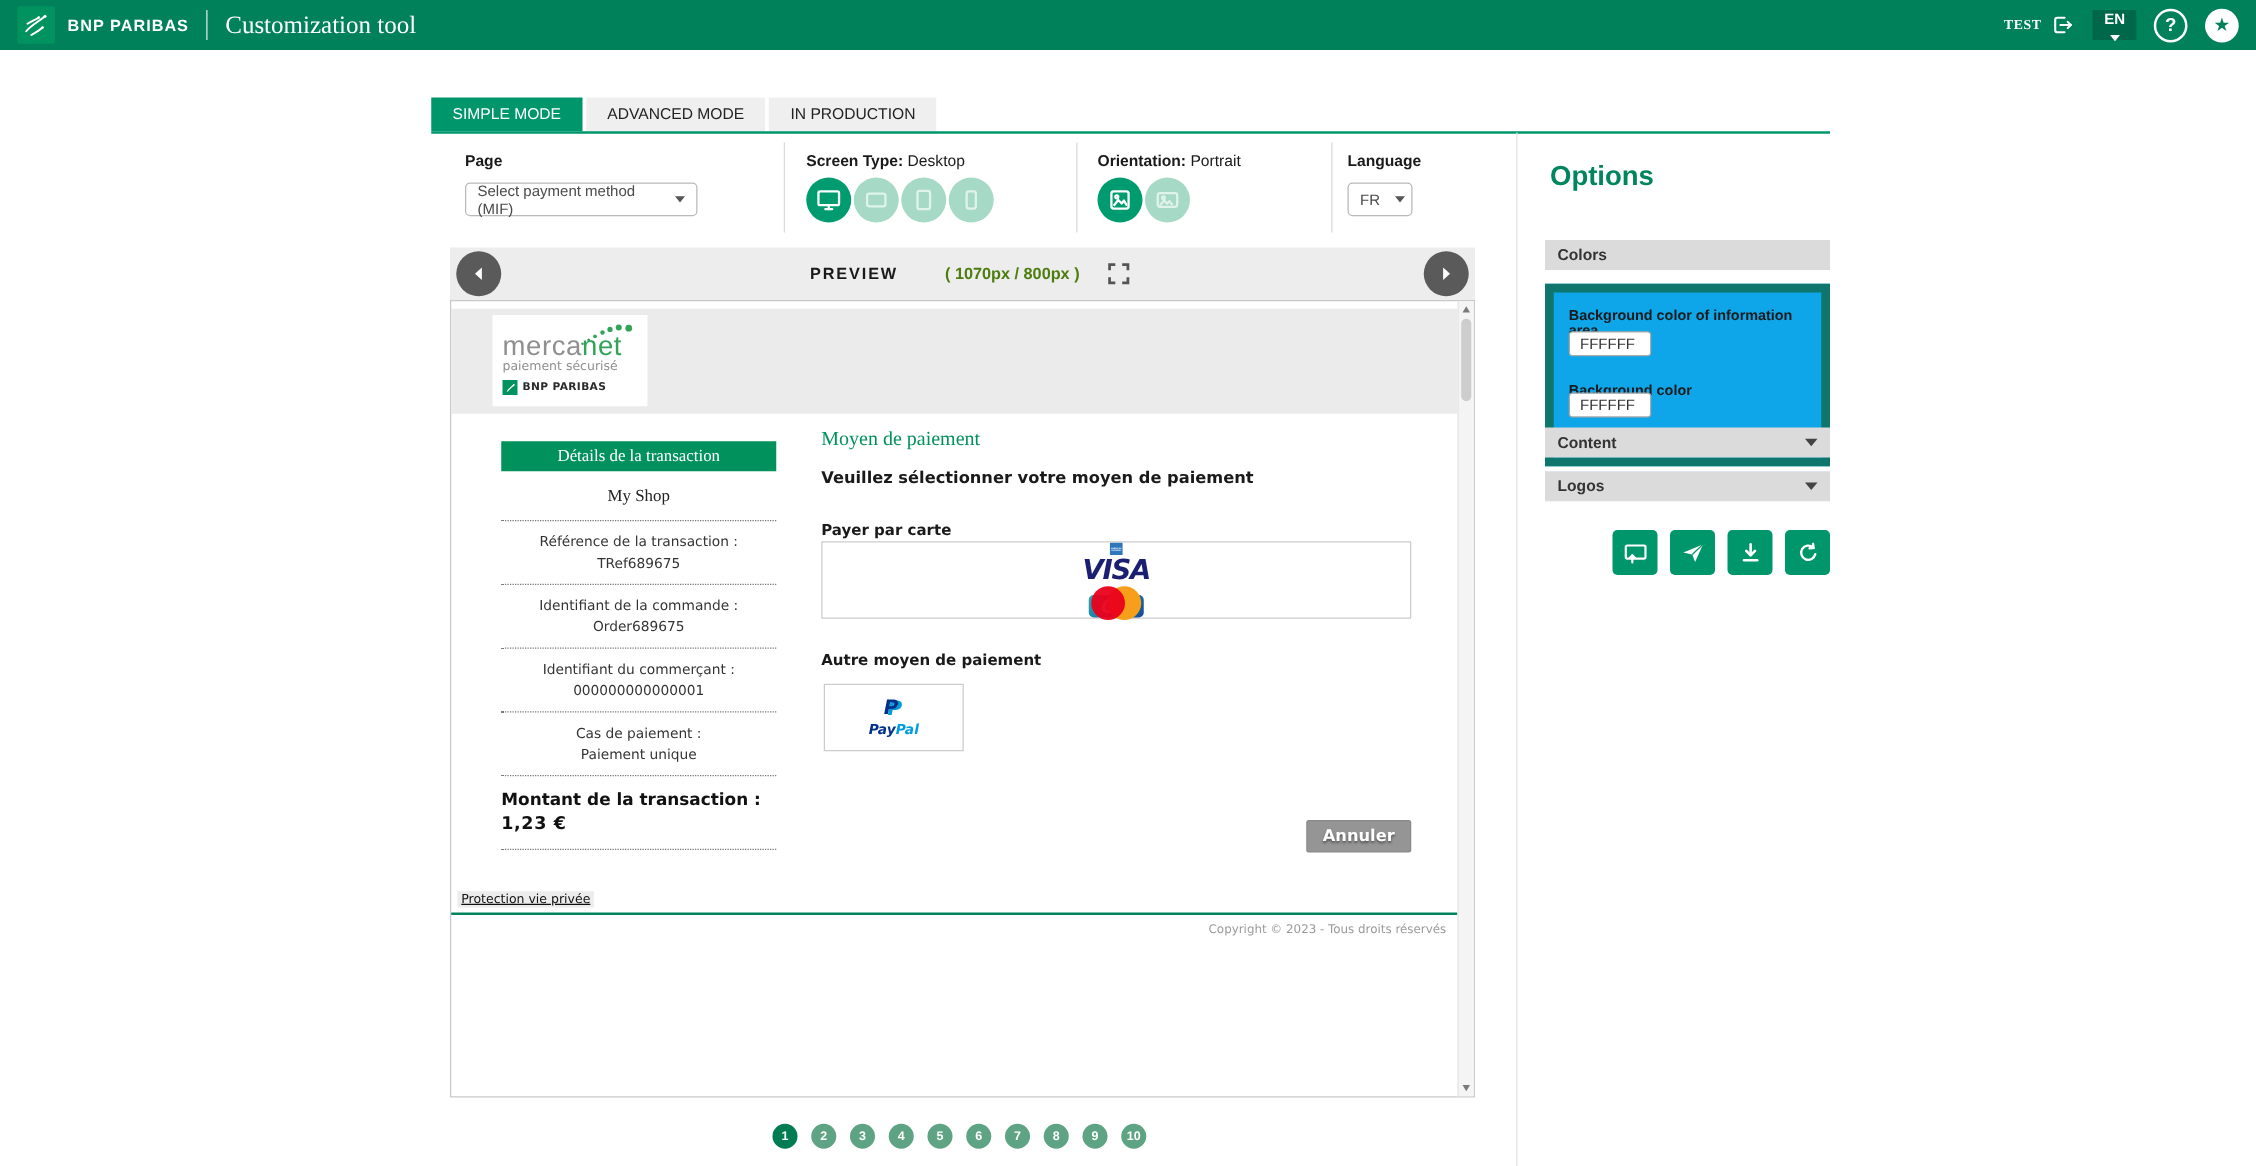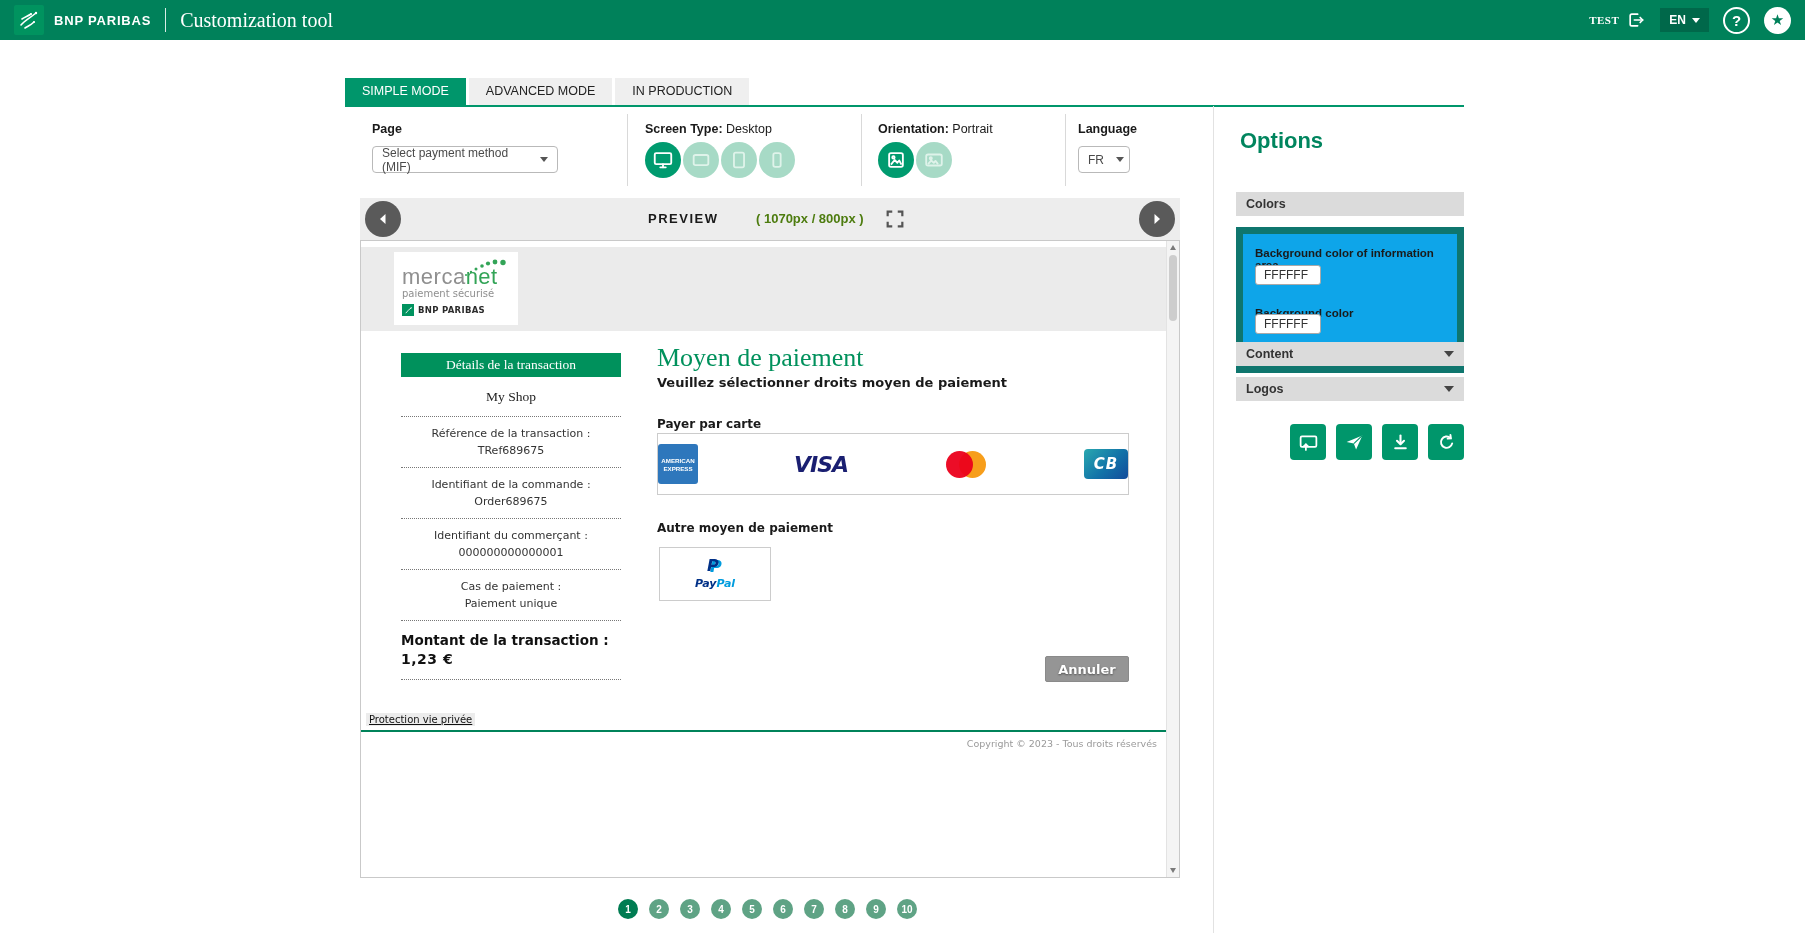--- a/index.html
+++ b/index.html
@@ -12,21 +12,21 @@
   .hdr-logo { width:30px; height:30px; margin-left:14px; background:#00935F; border-radius:2px;
     display:flex; align-items:center; justify-content:center; }
   .hdr-brand { color:#fff; font-weight:bold; font-size:13px; letter-spacing:.8px; margin-left:10px; }
   .hdr-div { width:1px; height:24px; background:rgba(255,255,255,.85); margin:0 14px; }
   .hdr-title { color:#fff; font-family:"Liberation Serif", serif; font-size:20px; }
   .hdr-right { margin-left:auto; display:flex; align-items:center; gap:14px; margin-right:14px; }
   .test-wrap { display:flex; align-items:center; gap:7px; cursor:pointer; }
   .test-label { color:#fff; font-family:"Liberation Serif", serif; font-weight:bold;
     font-size:11px; letter-spacing:.5px; }
   .lang-btn { background:#00684A; color:#fff; font-weight:bold; font-size:12px;
-    height:24px; padding:0 9px; display:flex; align-items:center; gap:6px; cursor:pointer; }
+    height:24px; padding:0 9px; display:flex; align-items:center; gap:6px; cursor:pointer;flex-direction:column; }
   .caret-down { width:0; height:0; border-left:4px solid transparent; border-right:4px solid transparent;
     border-top:5px solid #fff; }
   .help-btn { width:27px; height:27px; border-radius:50%; border:2px solid #fff; color:#fff;
     font-weight:bold; font-size:15px; display:flex; align-items:center; justify-content:center; cursor:pointer; }
   .star-btn { width:27px; height:27px; border-radius:50%; background:#fff; color:#00815A;
     font-size:15px; display:flex; align-items:center; justify-content:center; cursor:pointer; }
 
   
   .tabs { position:absolute; left:345px; top:78px; display:flex; gap:3px; }
   .tab { height:27px; line-height:27px; padding:0 17px; font-size:12.5px; background:#EFEFEF;
@@ -98,25 +98,25 @@
     color:#222; padding:12px 0 11px; }
   .dp-sep { border-top:1px dotted #777; }
   .dp-row { padding:8px 0; text-align:center; font-size:11px; color:#333; line-height:1.55; }
   .dp-amount { padding:11px 0 12px; text-align:left; color:#111; }
   .dp-amount .l1 { font-weight:bold; font-size:13.5px; }
   .dp-amount .l2 { font-weight:bold; font-size:14px; letter-spacing:.5px; margin-top:3px; }
 
   
   .paycol { position:absolute; left:296px; top:0; width:472px; height:470px; }
   .pc-title { position:absolute; top:102px; left:0; font-family:"Liberation Serif", serif;
-    font-size:26px; color:#00915C; }
+    font-size:16px; color:#00915C; }
   .pc-sub { position:absolute; top:134px; left:0; font-weight:bold; font-size:13px; color:#1a1a1a; }
   .pc-lbl { position:absolute; left:0; font-weight:bold; font-size:12px; color:#1a1a1a; }
   .card-box { position:absolute; top:192px; left:0; width:472px; height:62px; border:1px solid #CCC;
-    background:#fff; display:flex; align-items:center; justify-content:space-between; }
+    background:#fff; display:flex; align-items:center; justify-content:flex-end;flex-direction:column; }
   .visa { font-style:italic; font-weight:900; font-size:22px; color:#1A1F71; letter-spacing:-1px; cursor:pointer; }
   .mc { position:relative; width:44px; height:27px; cursor:pointer; }
   .mc .c1 { position:absolute; left:2px; top:0; width:27px; height:27px; border-radius:50%; background:#EB001B; z-index:2; opacity:.95; }
   .mc .c2 { position:absolute; right:2px; top:0; width:27px; height:27px; border-radius:50%; background:#F79E1B; z-index:1; }
   .cb { width:44px; height:30px; border-radius:4px; background:linear-gradient(135deg,#29A8B0 0%,#1273A8 55%,#134B9B 100%);
     color:#fff; font-weight:900; font-style:italic; font-size:15px; display:flex; align-items:center;
     justify-content:center; letter-spacing:1px; cursor:pointer; }
   .paypal-box { position:absolute; top:306px; left:2px; width:112px; height:54px; border:1px solid #CCC;
     background:#fff; display:flex; flex-direction:column; align-items:center; justify-content:center; cursor:pointer; }
   .pp-glyph { position:relative; width:16px; height:18px; }
@@ -350,21 +350,21 @@
       <div class="dp-sep"></div>
       <div class="dp-amount">
         <div class="l1">Montant de la transaction :</div>
         <div class="l2">1,23 €</div>
       </div>
       <div class="dp-sep"></div>
     </div>
 
     <div class="paycol">
       <div class="pc-title">Moyen de paiement</div>
-      <div class="pc-sub">Veuillez sélectionner droits moyen de paiement</div>
+      <div class="pc-sub">Veuillez sélectionner votre moyen de paiement</div>
       <div class="pc-lbl" style="top:176px;">Payer par carte</div>
 
       <div class="card-box">
         <svg width="40" height="40" viewBox="0 0 40 40" style="cursor:pointer;">
           <rect width="40" height="40" rx="3" fill="#2E77BC"></rect>
           <text x="20" y="19" text-anchor="middle" font-size="6.2" font-weight="bold" fill="#fff" font-family="Liberation Sans, sans-serif">AMERICAN</text>
           <text x="20" y="26.5" text-anchor="middle" font-size="6.2" font-weight="bold" fill="#fff" font-family="Liberation Sans, sans-serif">EXPRESS</text>
         </svg>
         <div class="visa">VISA</div>
         <div class="mc">

